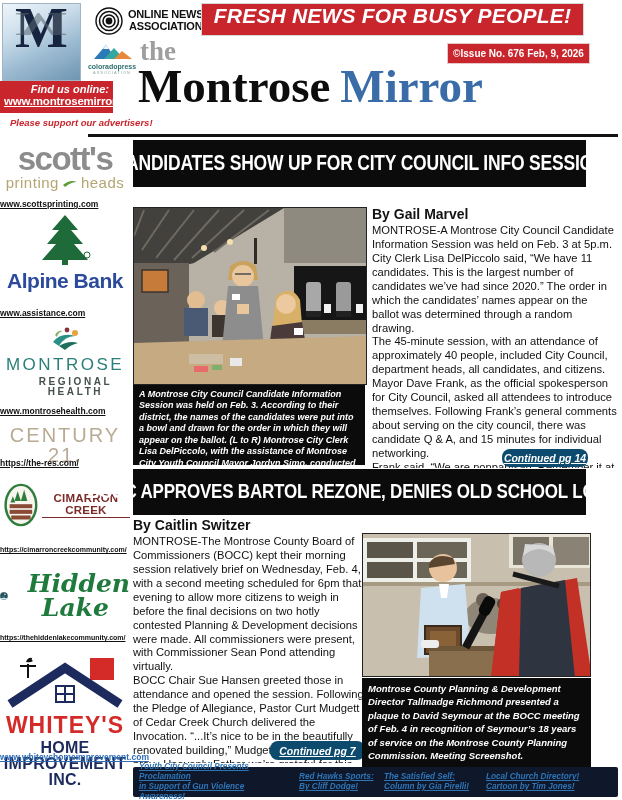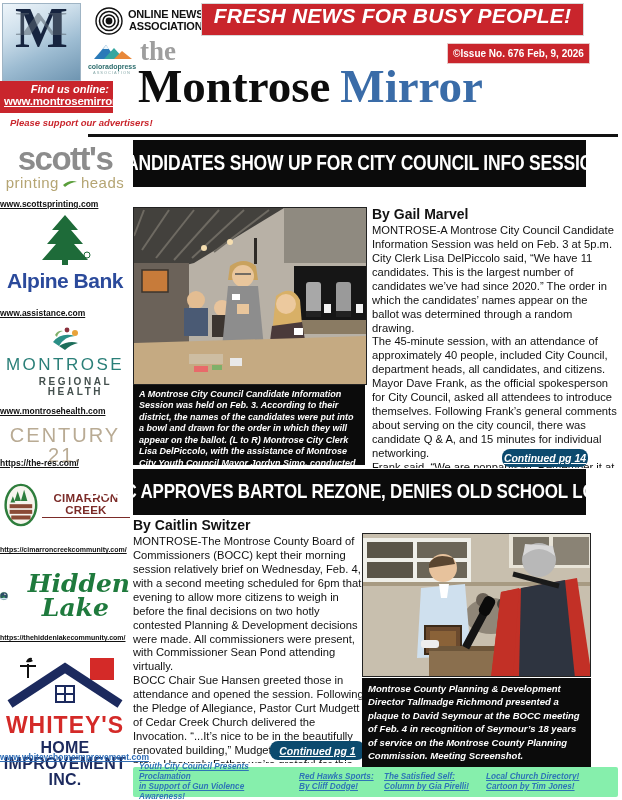--- a/index.html
+++ b/index.html
@@ -96,21 +96,21 @@
   .body-text { white-space:pre-line; }
   .article1 { left:372px; top:206px; width:245px; height:262px; overflow:hidden; }
   .article2 { left:133px; top:517px; width:232px; height:246px; overflow:hidden; }
 
   .cont-badge { background:#0c4a6e; display:flex; align-items:center; justify-content:center;border-radius:8px; }
   .cont-badge span { color:#fff; font-weight:bold; font-style:italic; font-size:10.5px; text-decoration:underline; white-space:nowrap; }
   .cont1 { left:502px; top:449px; width:86px; height:18px; }
   .cont2 { left:270px; top:741px; width:95px; height:19px; }
 
   .footer-bar {
-    left:133px; top:767px; width:485px; height:30px; background:#86efac;
+    left:133px; top:767px; width:485px; height:30px; background:#0f172a;
     display:flex; align-items:center; gap:10px; padding:2px 6px; border-radius:2px;
   }
   .footer-link { color:#2e75b6; font-weight:bold; font-style:italic; font-size:8.2px; line-height:1.25;
     text-decoration:underline; white-space:pre-line; cursor:pointer; }
   .fl1 { width:150px; } .fl2 { width:75px; } .fl3 { width:92px; } .fl4 { width:110px; }
 </style>
 </head>
 <body>
 
 <div id="page">
@@ -319,21 +319,21 @@
   <div class="abs hbar hbar2">
     <span>BOCC APPROVES BARTOL REZONE, DENIES OLD SCHOOL LODGE</span>
   </div>
 
   <div class="abs article article2">
     <div class="byline">By Caitlin Switzer</div>
     <div class="body-text">MONTROSE-The Montrose County Board of Commissioners (BOCC) kept their morning session relatively brief on Wednesday, Feb. 4, with a second meeting scheduled for 6pm that evening to allow more citizens to weigh in before the final decisions on two hotly contested Planning &amp; Development decisions were made. All commissioners were present, with Commissioner Sean Pond attending virtually.
  BOCC Chair Sue Hansen greeted those in attendance and opened the session. Following the Pledge of Allegiance, Pastor Curt Mudgett of Cedar Creek Church delivered the Invocation. “...It’s nice to be in the beautifully renovated building,” Mudget said. “So let’s pray...Heavenly Father we’re grateful for this day that you have made, we’re reminded that you are Lord over all, each of</div>
   </div>
   <div class="abs cont-badge cont2">
-    <span>Continued pg 1</span>
+    <span>Continued pg 7</span>
   </div>
 
   <div class="abs photo-frame photo2">
     <svg width="229" height="144" viewBox="0 0 229 144">
       <rect width="229" height="144" fill="#c8bfae"></rect>
       <rect x="0" y="4" width="108" height="44" fill="#efefe9"></rect>
       <rect x="4" y="8" width="46" height="36" fill="#5a5548"></rect>
       <rect x="54" y="8" width="50" height="36" fill="#6b6557"></rect>
       <line x1="0" y1="26" x2="108" y2="26" stroke="#efefe9" stroke-width="4"></line>
       <rect x="146" y="0" width="83" height="34" fill="#e8e4d8"></rect>

